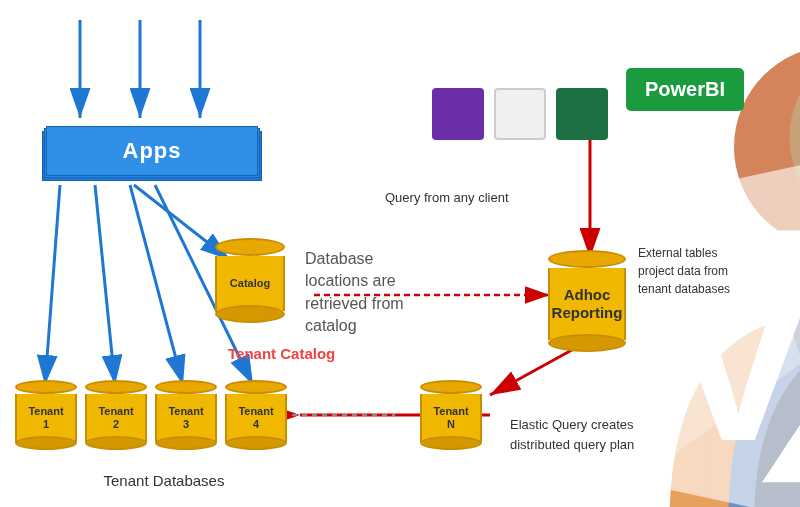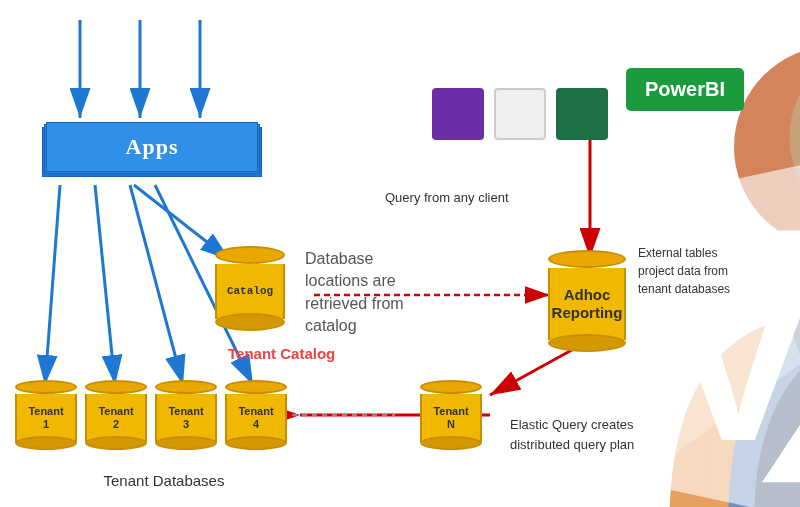--- a/index.html
+++ b/index.html
@@ -27,23 +27,22 @@
     }
 
     
     .apps-box {
       position: absolute;
       top: 122px;
       left: 24px;
       width: 256px;
       height: 63px;
       display: flex;
-      align-items: flex-start;
+      align-items: center;
       justify-content: center;
-      font-family: Liberation Serif, serif;
     }
 
     
     .stacked-box {
       position: relative;
       width: 220px;
       height: 55px;
     }
     .stacked-box .layer {
       position: absolute;
@@ -141,21 +140,21 @@
   <div class="apps-box">
     <div class="stacked-box">
       <div class="layer layer1"></div>
       <div class="layer layer2"></div>
       <div class="layer layer3">
         <span class="apps-label">Apps</span>
       </div>
     </div>
   </div>
 
-  <div class="cylinder" style="left:215px; top:246px;font-family:Liberation Mono, monospace;">
+  <div class="cylinder" style="left:215px; top:238px;">
     <div class="cyl-top" style="width:70px;height:18px;"></div>
     <div class="cyl-body" style="width:70px;height:55px;">
       <span class="cyl-label">Catalog</span>
     </div>
     <div class="cyl-bottom" style="width:70px;height:18px;"></div>
   </div>
 
   <div class="cylinder" style="left:15px; top:380px;">
     <div class="cyl-top" style="width:62px;height:14px;"></div>
     <div class="cyl-body" style="width:62px;height:48px;">

